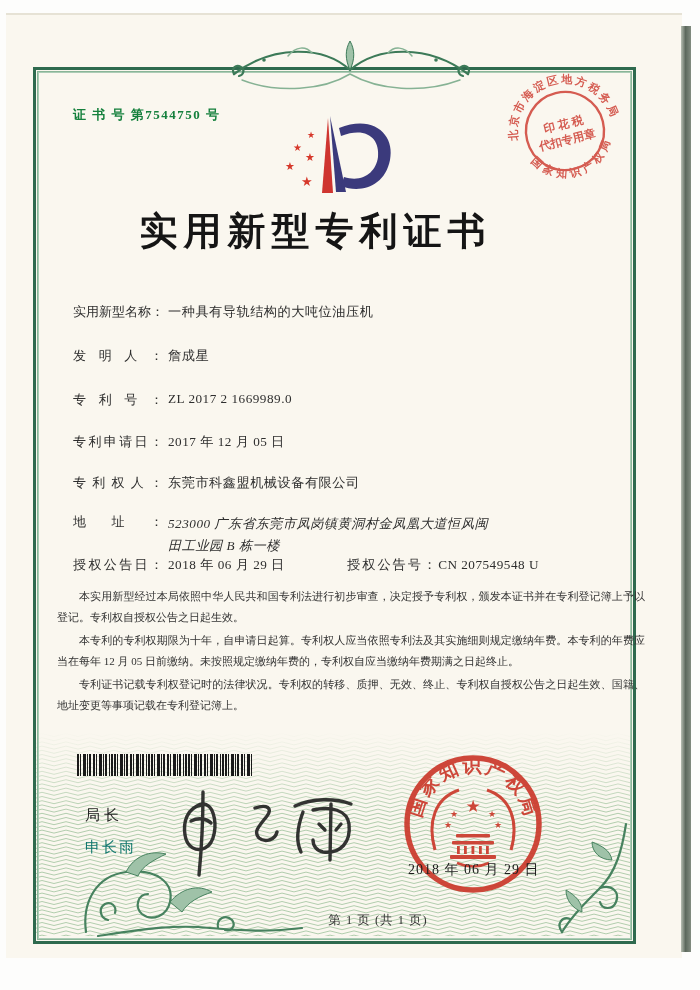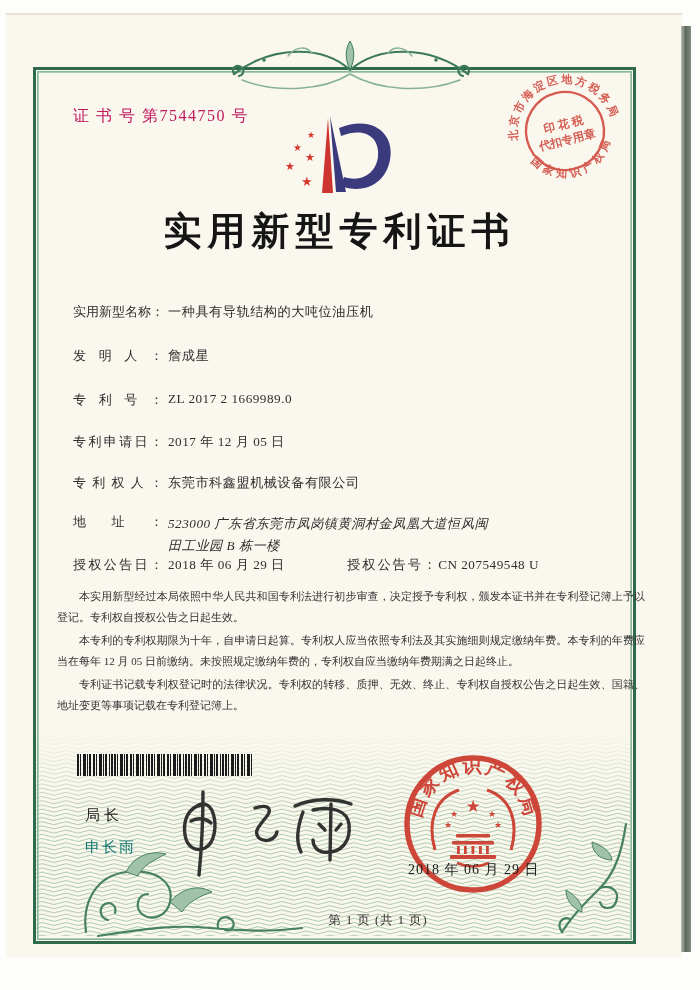--- a/index.html
+++ b/index.html
@@ -15,24 +15,24 @@
     border:3px solid #2e6a4e;z-index:2;pointer-events:none;}
   .frame-mid{position:absolute;inset:1px;border:1px solid #8ab598;}
   .frame-in{position:absolute;inset:2px;border:1px solid #abccb5;}
 
   .guilloche{position:absolute;left:36px;top:732px;z-index:1;}
 
   .ornament-top{position:absolute;left:226px;top:34px;z-index:3;}
   .ornament-bl{position:absolute;left:78px;top:832px;z-index:3;}
   .ornament-br{position:absolute;left:550px;top:820px;z-index:3;}
 
-  .certno{position:absolute;left:73px;top:106px;font-size:16px;letter-spacing:1.5px;
-    color:#be185d;z-index:4;}
+  .certno{position:absolute;left:73px;top:106px;font-size:13px;letter-spacing:1.5px;
+    color:#15803d;z-index:4;font-weight:bold;}
   .logo{position:absolute;left:283px;top:110px;z-index:4;}
-  .title{position:absolute;left:41px;top:206px;width:597px;text-align:center;
+  .title{position:absolute;left:17px;top:206px;width:597px;text-align:center;
     font-size:38px;font-weight:700;letter-spacing:6px;color:#151515;z-index:4;}
 
   .row{position:absolute;left:73px;display:flex;gap:5px;font-size:13.2px;color:#2e2e2e;
     white-space:nowrap;z-index:4;}
   .flabel{display:inline-block;width:90px;font-size:13px;
     text-align:justify;text-align-last:justify;}
   .fvalue{letter-spacing:0.5px;}
   .fvalue.wrap{white-space:normal;display:inline-block;width:332px;line-height:22px;font-style:italic;}
 
   .grant-right{position:absolute;left:347px;top:556px;font-size:13.2px;color:#2e2e2e;

